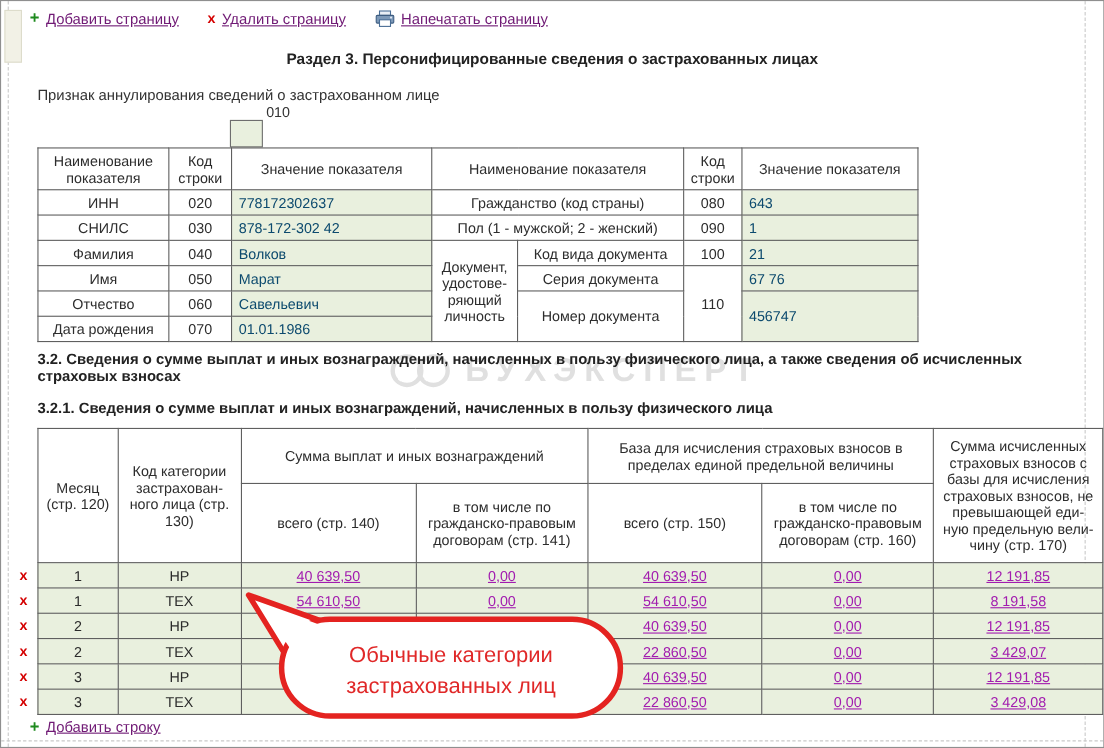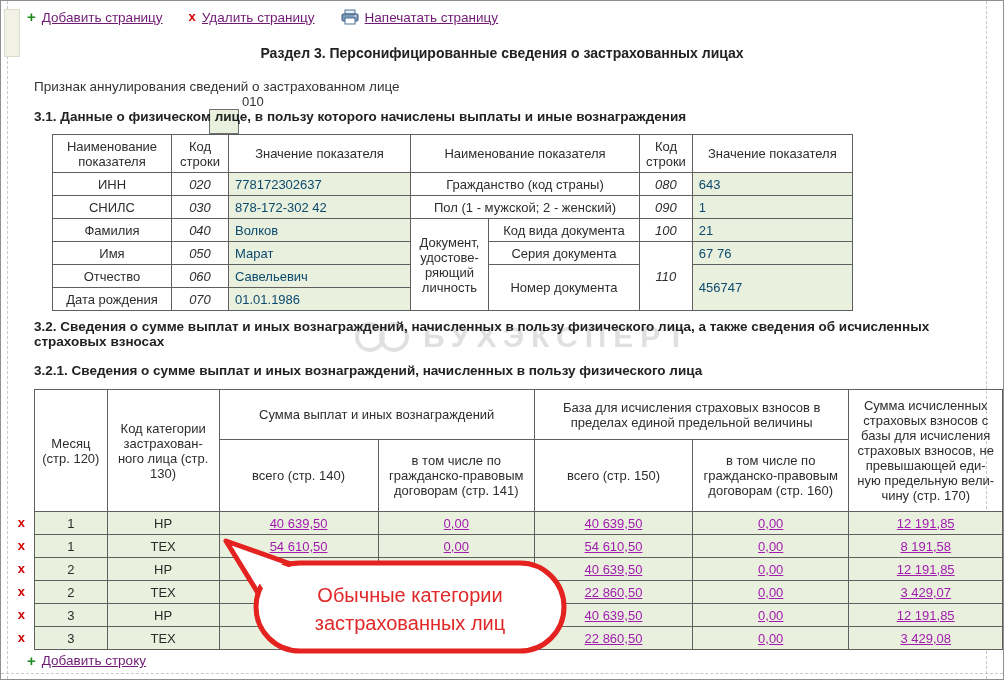--- a/index.html
+++ b/index.html
@@ -20,25 +20,25 @@
   .annul-row{ position:absolute; top:78px; left:33px; display:flex; align-items:center;flex-direction:column; }
   .annul-label{ font-size:13.5px; color:#333; }
   .annul-code{ margin-left:72px; color:#333; }
   .annul-box{ margin-left:14px; width:30px; height:25px; background:#e9f0de; border:1px solid #6e6e6e; }
   .sec-head{ position:absolute; left:33px; font-weight:bold; font-size:13.5px; color:#222; }
   table.t{ border-collapse:collapse; }
   table.t td, table.t th{ border:1px solid #5f5f5f; font-weight:normal;
         font-size:13px; line-height:15px; padding:2px 6px; vertical-align:middle; }
   .hcell{ text-align:center; color:#2d2d2d; font-size:12.5px; }
   .lbl{ text-align:center; color:#2d2d2d; }
-  .code{ text-align:center; color:#2d2d2d;font-style:italic; }
+  .code{ text-align:center; color:#2d2d2d; }
   .val{ background:#e9f0de; font-weight:bold; color:#0c4a6e; text-align:left; }
   .num{ background:#e9f0de; font-weight:bold; color:#a21caf; text-align:center; padding-right:7px;text-decoration:underline; }
   .cen{ background:#e9f0de; font-weight:bold; color:#2b2b2b; text-align:center; }
-  #t1{ position:absolute; left:33px; top:133px;margin-left:18px; }
+  #t1{ position:absolute; left:33px; top:133px; }
   #t1 tr{ height:23px; }
   #t1 tr.hd{ height:38px; }
   .t2wrap{ position:absolute; left:8px; top:388px; display:flex; }
   .xcol{ width:25px; padding-top:122px; display:flex; flex-direction:column; }
   .xdel{ height:23px; line-height:23px; text-align:center; color:#d40000;
          font-weight:bold; font-size:13px; cursor:pointer; }
   #t2 tr.r{ height:23px; }
   .addrow{ position:absolute; left:26px; top:652px; display:flex; align-items:center; gap:6px; }
   .watermark{ position:absolute; left:352px; top:318px; display:flex; align-items:center;
               gap:12px; opacity:.75; pointer-events:none; }
@@ -87,21 +87,20 @@
   </div>
 
   <div class="main-title">Раздел 3. Персонифицированные сведения о застрахованных лицах</div>
 
   <div class="annul-row">
     <span class="annul-label">Признак аннулирования сведений о застрахованном лице</span>
     <span class="annul-code">010</span>
     <div class="annul-box"></div>
   </div>
 
-  <div class="sec-head" style="top:108px">3.1. Данные о физическом лице, в пользу которого начислены выплаты и иные вознаграждения</div>
 
   <table class="t" id="t1">
     <tbody>
         <tr class="hd">
       <th class="hcell" style="width:119px">Наименование показателя</th>
       <th class="hcell" style="width:57px">Код строки</th>
       <th class="hcell" style="width:182px">Значение показателя</th>
       <th class="hcell" colspan="2" style="width:229px">Наименование показателя</th>
       <th class="hcell" style="width:44px">Код строки</th>
       <th class="hcell" style="width:160px">Значение показателя</th>

